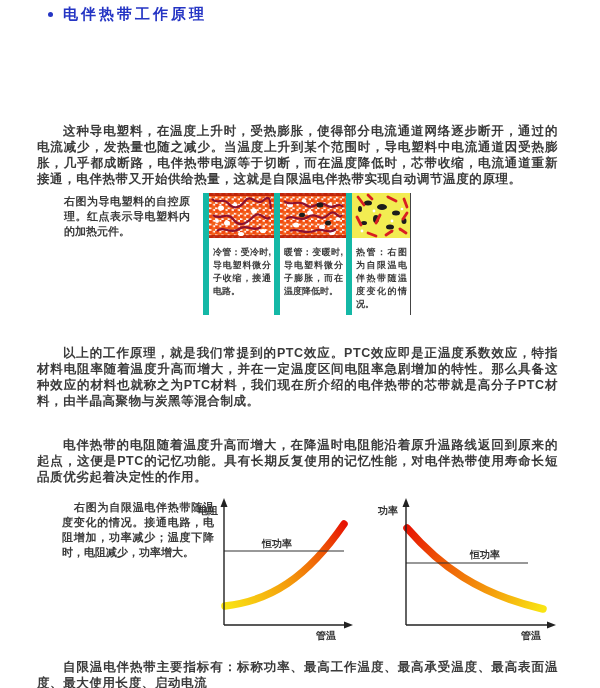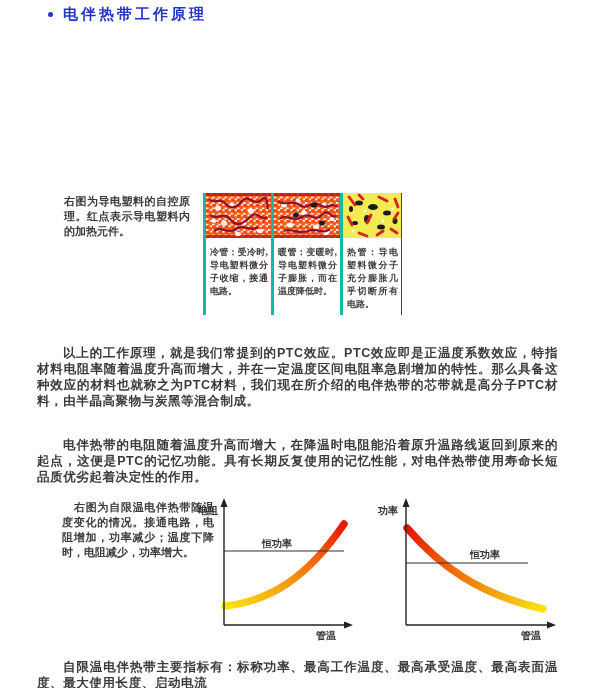--- a/index.html
+++ b/index.html
@@ -13,40 +13,41 @@
   #p1{top:42px;text-indent:122px;}
   #p2{top:110px;text-indent:26px;}
   #p3{top:332px;text-indent:26px;}
   #p4{top:424px;text-indent:26px;}
   #summary{top:646px;text-indent:26px;}
   .fig-note{position:absolute;font-size:11px;font-weight:bold;line-height:15px;
             text-align:justify;color:#3b3b3b;}
   #fig1-note{left:64px;top:194px;width:126px;}
   #fig2-note{left:62px;top:500px;width:152px;text-indent:12px;}
   #dot-figure{position:absolute;left:203px;top:193px;display:flex;}
-  .dot-col{border-left:3px solid #14b8a6;display:flex;flex-direction:column;}
+  .dot-col{border-left:6px solid #14b8a6;display:flex;flex-direction:column;}
   .dot-col:last-child{border-right:1px solid #444;}
   .dot-col svg{display:block;}
   .dot-caption{font-size:9px;font-weight:bold;line-height:13px;padding:8px 3px 4px 4px;
                color:#3b3b3b;text-align:justify;letter-spacing:0px;}
   .chart{position:absolute;}
   #chart1{left:195px;top:496px;}
   #chart2{left:370px;top:496px;}
   svg text{font-family:"Liberation Sans","DejaVu Sans",sans-serif;font-weight:bold;}
 </style>
 </head>
 <body>
 
 <div id="page">
 
   <div class="title-row">
     <span class="bullet"></span>
     <span class="page-title">电伴热带工作原理</span>
   </div>
 
+  <p class="para" id="p2">这种导电塑料，在温度上升时，受热膨胀，使得部分电流通道网络逐步断开，通过的电流减少，发热量也随之减少。当温度上升到某个范围时，导电塑料中电流通道因受热膨胀，几乎都成断路，电伴热带电源等于切断，而在温度降低时，芯带收缩，电流通道重新接通，电伴热带又开始供给热量，这就是自限温电伴热带实现自动调节温度的原理。</p>
 
   <div class="fig-note" id="fig1-note">右图为导电塑料的自控原理。红点表示导电塑料内的加热元件。</div>
 
   <div id="dot-figure">
 
     <div class="dot-col" style="width:65px">
       <svg width="65" height="45" viewBox="0 0 65 45" preserveAspectRatio="none">
         <defs>
           <pattern id="dots1" width="6.2" height="5.4" patternUnits="userSpaceOnUse">
             <circle cx="1.6" cy="1.3" r="2.5" fill="#f2480e"></circle>
@@ -123,21 +124,21 @@
             <path d="M48,36 L54,40"></path>
             <path d="M16,40 L24,43"></path>
           <path d="M34,42 L40,38"></path>
             <path d="M55,20 L51,26"></path>
         </g>
         <circle cx="22" cy="18" r="1.4" fill="#fff"></circle>
           <circle cx="40" cy="28" r="1.4" fill="#fff"></circle>
         <circle cx="10" cy="38" r="1.4" fill="#fff"></circle>
           <circle cx="50" cy="16" r="1.3" fill="#fff"></circle>
       </svg>
-      <div class="dot-caption">热管：导电塑料微分子充分膨胀几乎切断所有电路。</div>
+      <div class="dot-caption">热管：右图为自限温电伴热带随温度变化的情况。</div>
     </div>
   </div>
 
   <p class="para" id="p4">电伴热带的电阻随着温度升高而增大，在降温时电阻能沿着原升温路线返回到原来的起点，这便是PTC的记忆功能。具有长期反复使用的记忆性能，对电伴热带使用寿命长短品质优劣起着决定性的作用。</p>
   <p class="para" id="p3">以上的工作原理，就是我们常提到的PTC效应。PTC效应即是正温度系数效应，特指材料电阻率随着温度升高而增大，并在一定温度区间电阻率急剧增加的特性。那么具备这种效应的材料也就称之为PTC材料，我们现在所介绍的电伴热带的芯带就是高分子PTC材料，由半晶高聚物与炭黑等混合制成。</p>
 
   <div class="fig-note" id="fig2-note">右图为自限温电伴热带随温度变化的情况。接通电路，电阻增加，功率减少；温度下降时，电阻减少，功率增大。</div>
 
   <svg class="chart" id="chart1" width="165" height="150" viewBox="0 0 165 150">
     <defs>

